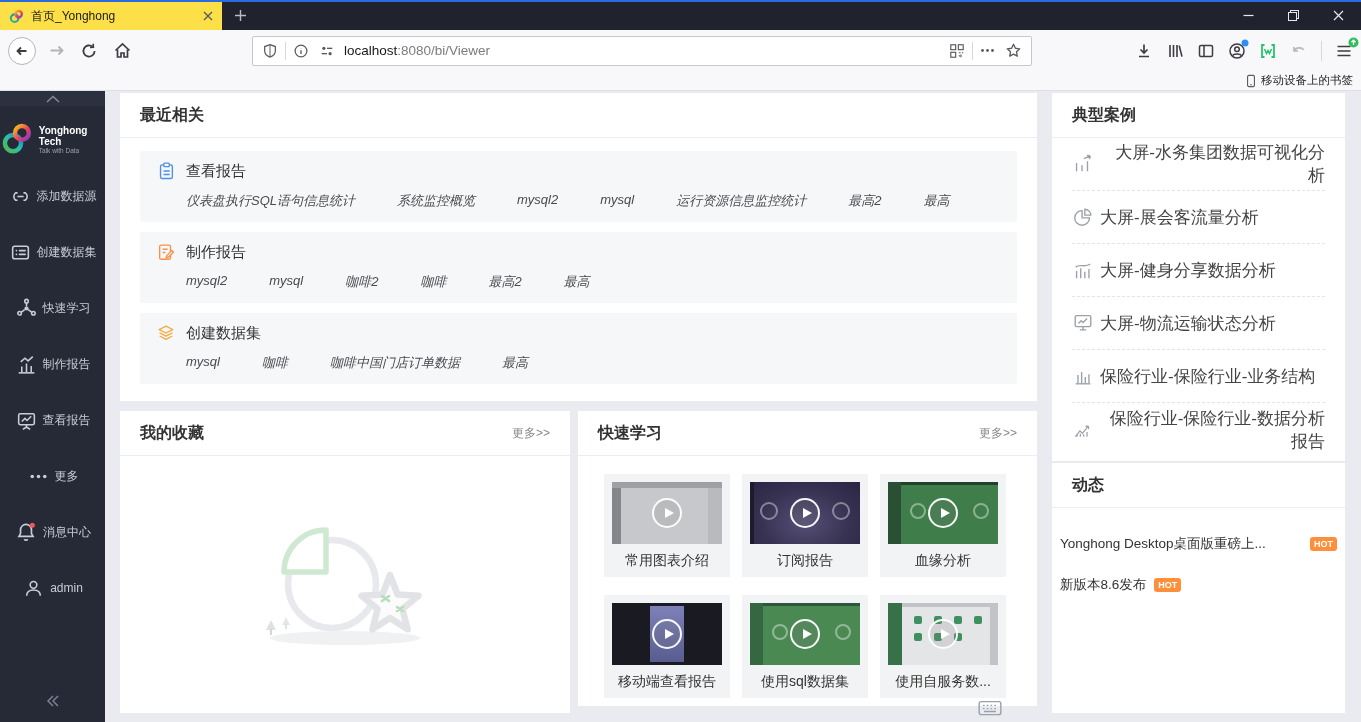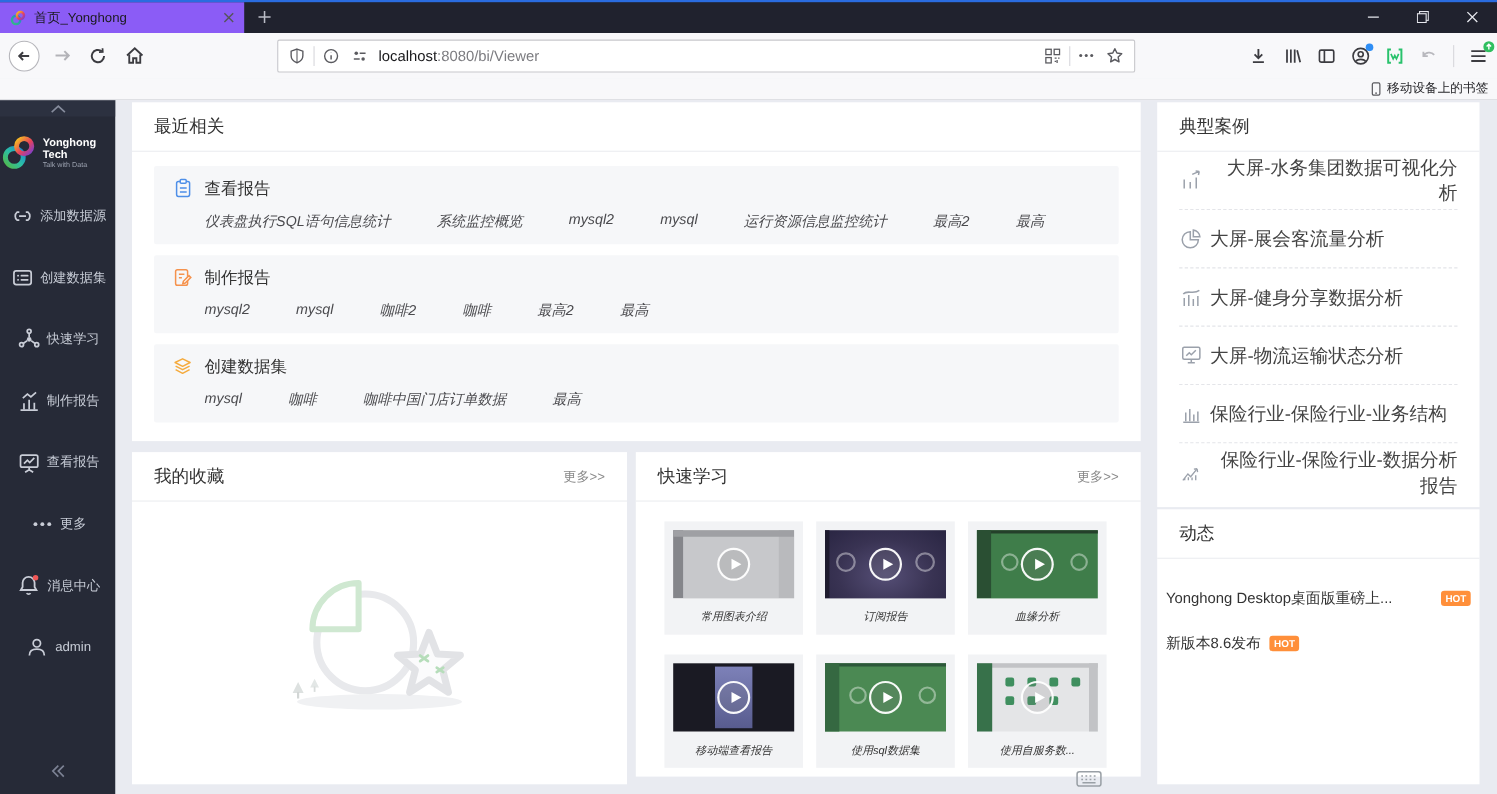--- a/index.html
+++ b/index.html
@@ -7,21 +7,21 @@
   body {
     width:1361px; height:722px; position:relative; overflow:hidden;
     font-family:"Liberation Sans","DejaVu Sans",sans-serif;
     background:#e9ebf1;
   }
   svg { display:block; }
 
   
   .accent-line { position:absolute; top:0; left:0; right:0; height:2px; background:#2a6ce0; z-index:30; }
   .tab-bar { position:absolute; top:0; left:0; right:0; height:30px; background:#20222e; display:flex; align-items:stretch; z-index:20; }
-  .tab { margin-top:2px; width:222px; background:#8b5cf6; display:flex; align-items:center; gap:7px; padding:0 9px; }
+  .tab { margin-top:2px; width:222px; background:#fde047; display:flex; align-items:center; gap:7px; padding:0 9px; }
   .tab-title { font-size:12px; color:#1b1b1f; flex:1; white-space:nowrap; overflow:hidden; }
   .tab-close, .new-tab { display:flex; align-items:center; justify-content:center; cursor:pointer; }
   .new-tab { width:36px; }
   .win-controls { margin-left:auto; display:flex; }
   .win-btn { width:45px; display:flex; align-items:center; justify-content:center; cursor:pointer; }
 
   .toolbar { position:absolute; top:30px; left:0; right:0; height:41px; background:#f8f8fa; display:flex; align-items:center; z-index:20; }
   .nav-btn { display:flex; align-items:center; justify-content:center; cursor:pointer; }
   .nav-back { margin-left:7px; }
   .nav-fwd { margin-left:10px; }
@@ -56,37 +56,37 @@
 
   .content { position:absolute; left:105px; right:0; top:0; bottom:0; background:#e9ebf1; }
   .card { position:absolute; background:#fff; }
   #card-recent { left:15px; top:2px;  width:917px; height:308px; }
   #card-fav    { left:15px; top:320px; width:450px; height:302px; }
   #card-learn  { left:473px; top:320px; width:459px; height:295px; }
   #card-cases  { left:947px; top:2px;  width:293px; height:368px;text-align:right; }
   #card-news   { left:947px; top:372px; width:293px; height:250px; }
 
   .card-head { height:45px; display:flex; align-items:center; justify-content:space-between; padding:0 20px; border-bottom:1px solid #ebedf0; }
-  .card-title { font-size:16px; color:#333; }
+  .card-title { font-size:16px; color:#333;font-weight:bold; }
   .more-link { font-size:12px; color:#888; cursor:pointer; }
 
   .groups { padding:13px 20px; }
   .group { background:#f6f7f9; border-radius:2px; padding:10px 16px 12px; margin-bottom:10px; }
   .group:last-child { margin-bottom:0; }
   .group-head { display:flex; align-items:center; gap:10px; }
   .group-title { font-size:15px; color:#333; }
   .group-items { display:flex; gap:42px; margin:11px 0 0 30px; font-size:13px; color:#4a4a4e; white-space:nowrap; overflow:hidden; }
   .ritem { cursor:pointer;font-style:italic; }
 
   .empty-wrap { display:flex; justify-content:center; margin-top:52px; }
 
   .vgrid { display:flex; flex-wrap:wrap; gap:18px 12px; padding:18px 0 0 26px; }
   .vcard { width:126px; background:#f2f3f5; cursor:pointer; }
   .thumb { width:110px; height:62px; margin:8px auto 0; position:relative; overflow:hidden; }
-  .vcap { height:33px; display:flex; align-items:center; justify-content:center; font-size:10px; color:#333; white-space:nowrap; overflow:hidden; padding:0 4px;font-style:italic; }
+  .vcap { height:33px; display:flex; align-items:center; justify-content:center; font-size:14px; color:#333; white-space:nowrap; overflow:hidden; padding:0 4px; }
   .play { position:absolute; left:50%; top:50%; width:30px; height:30px; margin:-15px 0 0 -15px; border:2px solid rgba(255,255,255,.95); border-radius:50%; background:rgba(130,130,130,.18); }
   .play::after { content:""; position:absolute; left:11px; top:8px; border-left:9px solid #fff; border-top:5.5px solid transparent; border-bottom:5.5px solid transparent; }
   .t1 { background:#c7c8cb; box-shadow: inset 0 6px 0 #9fa0a4, inset 9px 0 0 #85868b, inset -14px 0 0 #b9babd; }
   .t2 { background:radial-gradient(ellipse at 50% 65%, #564f77 0%, #393353 55%, #292542 100%); box-shadow: inset 4px 0 0 #1e1b2e; }
   .t3 { background:#3f7d4a; box-shadow: inset 13px 0 0 #2a4f33, inset 0 3px 0 #24402a; }
   .t4 { background:#1a1a23; }
   .t4 .phone-shape { position:absolute; left:38px; top:3px; width:34px; height:56px; background:linear-gradient(#7d81b8,#585c8f); }
   .t5 { background:#4b8953; box-shadow: inset 13px 0 0 #356841, inset 0 3px 0 #2c573a; }
   .t6 { background:#e4e5e7; box-shadow: inset 14px 0 0 #37714a, inset -8px 0 0 #c2c3c6, inset 0 4px 0 #c2c3c6; }
   .t6 .dotgrid { position:absolute; left:26px; top:13px; width:8px; height:8px; border-radius:2px; background:#3f8f5f;

